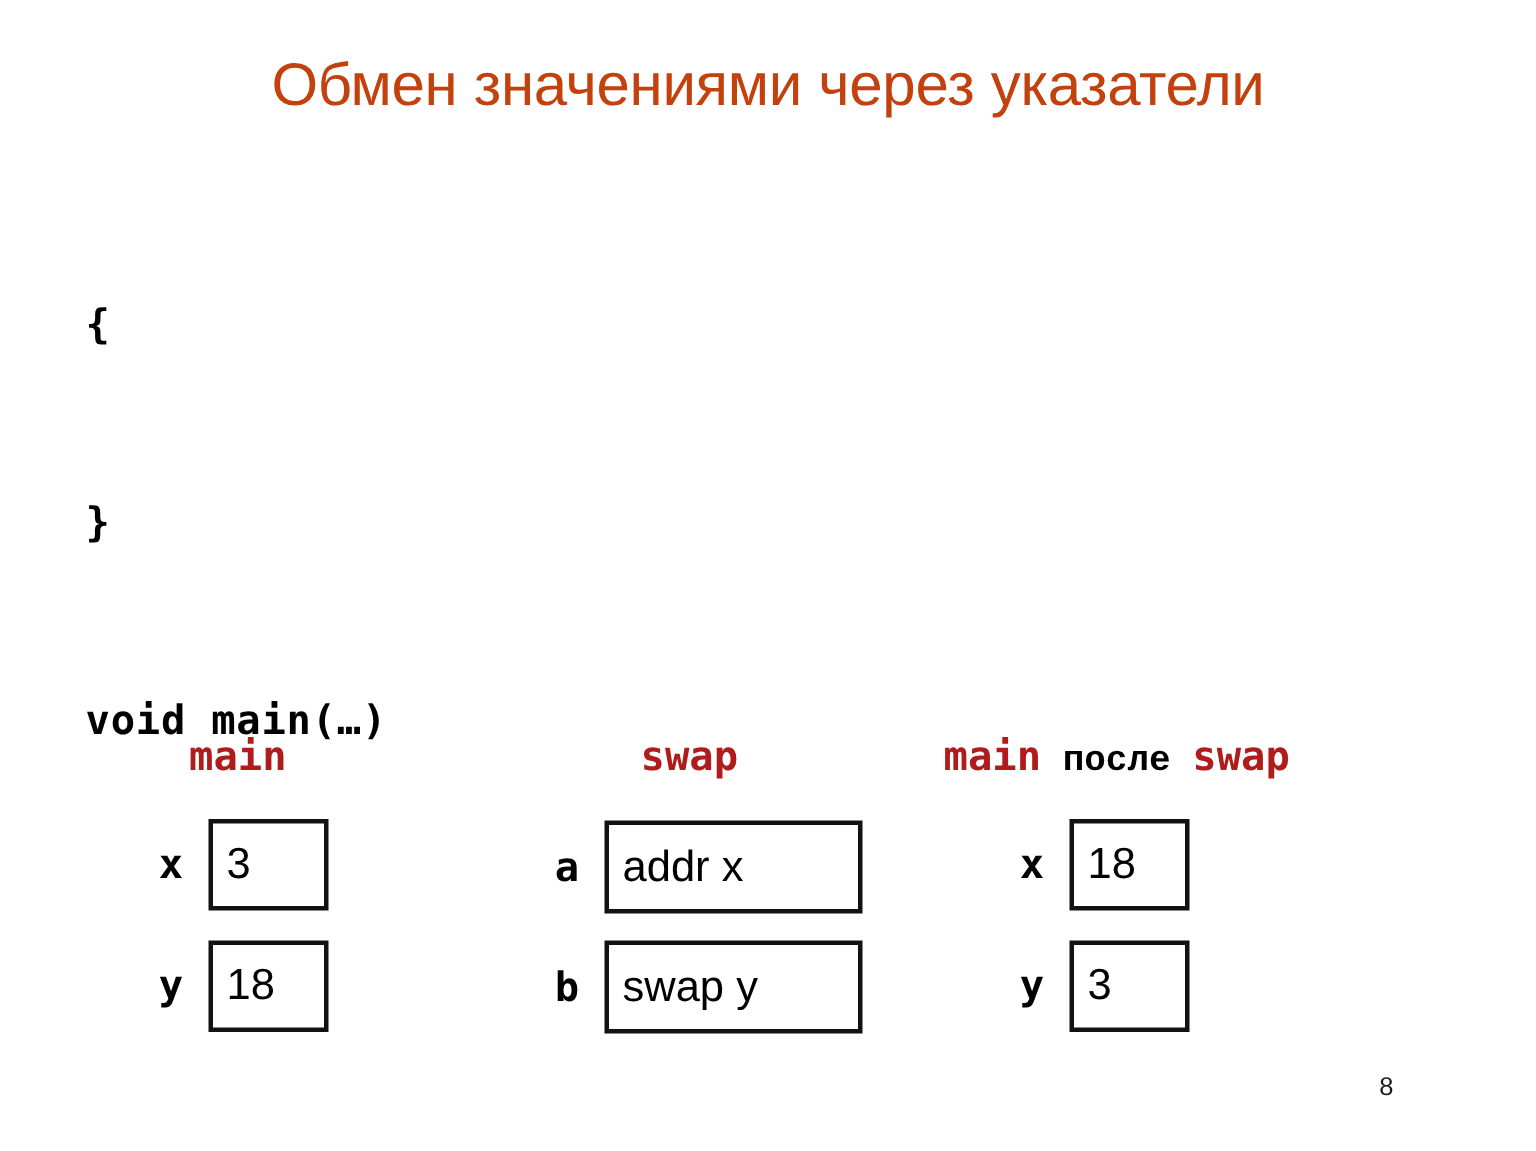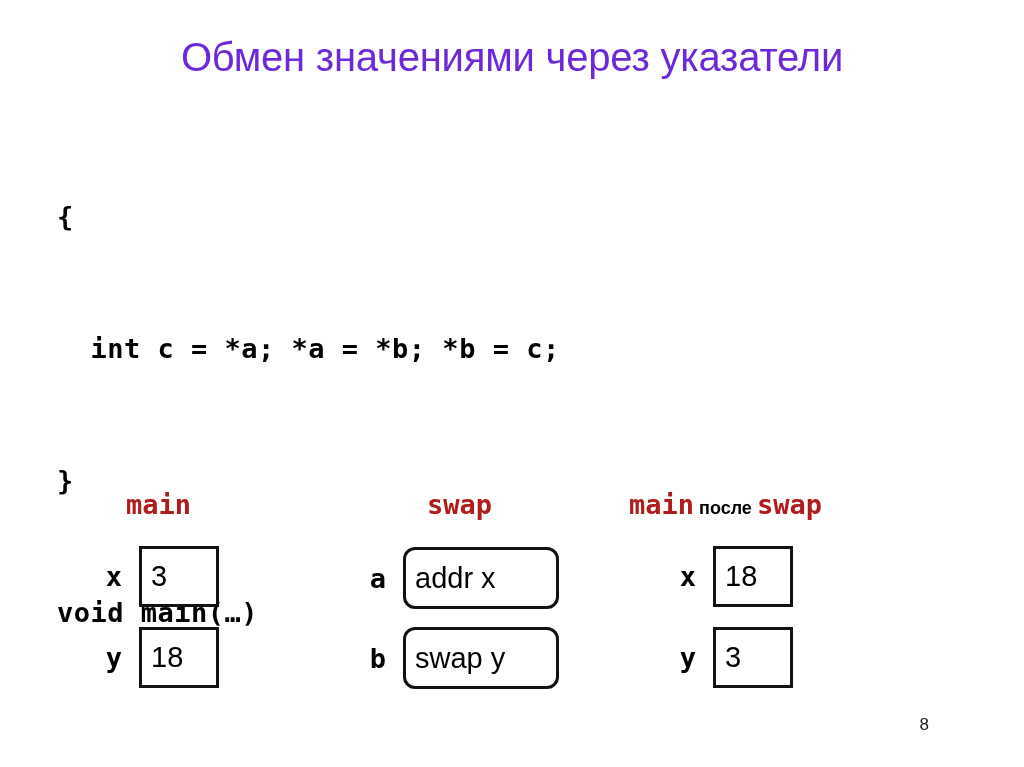--- a/index.html
+++ b/index.html
@@ -23,21 +23,21 @@
     background: #ffffff;
   }
 
   
   .slide-title {
     position: absolute;
     left: 0;
     top: 8px;
     width: 1024px;
     text-align: center;
-    color: #6d28d9;
+    color: #c2410c;
     font-family: "Liberation Sans", sans-serif;
     font-size: 40px;
     font-weight: 400;
     letter-spacing: -0.2px;
     line-height: 1.1;
     white-space: nowrap;
   }
 
   
   .code-block {
@@ -70,24 +70,24 @@
     position: absolute;
     font-family: "DejaVu Sans Mono", "Liberation Mono", monospace;
     font-size: 27px;
     font-weight: 700;
     color: #b01b1b;
     white-space: nowrap;
     line-height: 34px;
     margin-left: 28px;
   }
   .col-header .plain {
-    font-family: Liberation Sans, sans-serif;
-    color: #000000;
-    font-weight: 700;
-    font-size: 18px;
+    font-family: Liberation Mono, monospace;
+    color: #000000;
+    font-weight: 700;
+    font-size: 24px;
   }
 
   .hdr-main   { left: 98px;  top: 18px; }
   .hdr-swap   { left: 399px; top: 18px; }
   .hdr-after  { left: 601px; top: 18px; }
 
   .var-row {
     position: absolute;
     display: flex;
     align-items: center;
@@ -111,21 +111,21 @@
     padding-left: 9px;
     font-family: "Liberation Sans", sans-serif;
     font-size: 29px;
     font-weight: 400;
     color: #000000;
     line-height: 1;
     white-space: nowrap;
   }
 
   .box-narrow { width: 80px;  height: 61px; }
-  .box-wide   { width: 156px; height: 62px; border-radius: 12px; }
+  .box-wide   { width: 172px; height: 62px; }
 
   
   .row-x1 { left: 103px; top: 76px; }
   .row-y1 { left: 103px; top: 157px; }
   
   .row-a  { left: 367px; top: 77px; }
   .row-b  { left: 367px; top: 157px; }
   
   .row-x2 { left: 677px; top: 76px; }
   .row-y2 { left: 677px; top: 157px; }
@@ -142,21 +142,20 @@
 </style>
 </head>
 <body>
 
 <div class="slide">
 
   <h1 class="slide-title">Обмен значениями через указатели</h1>
 
   <div class="code-block">
     <div class="code-line">{</div>
-    <div class="code-line">  int c = *a; *a = *b; *b = c;</div>
     <div class="code-line">}</div>
     <div class="code-line">void main(…)</div>
     
     
     
   </div>
 
   <div class="diagram">
 
     <div class="col-header hdr-main">

